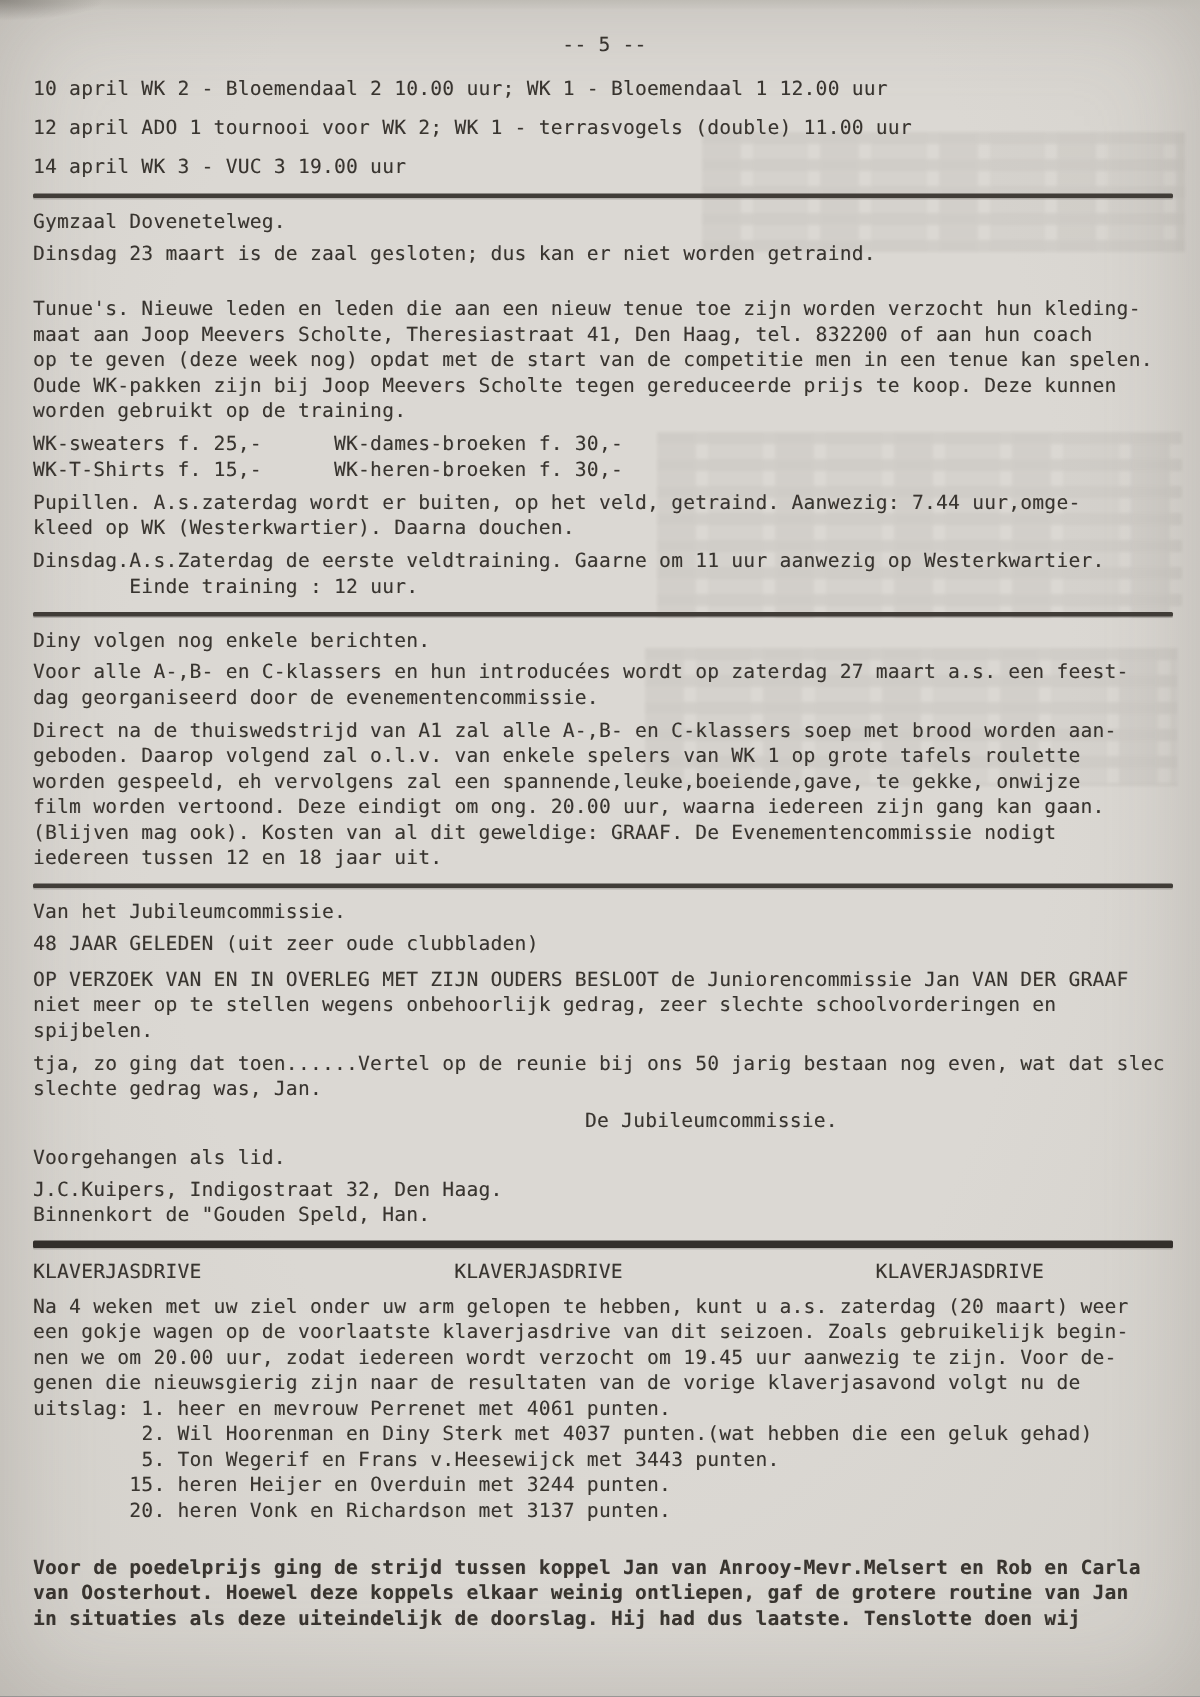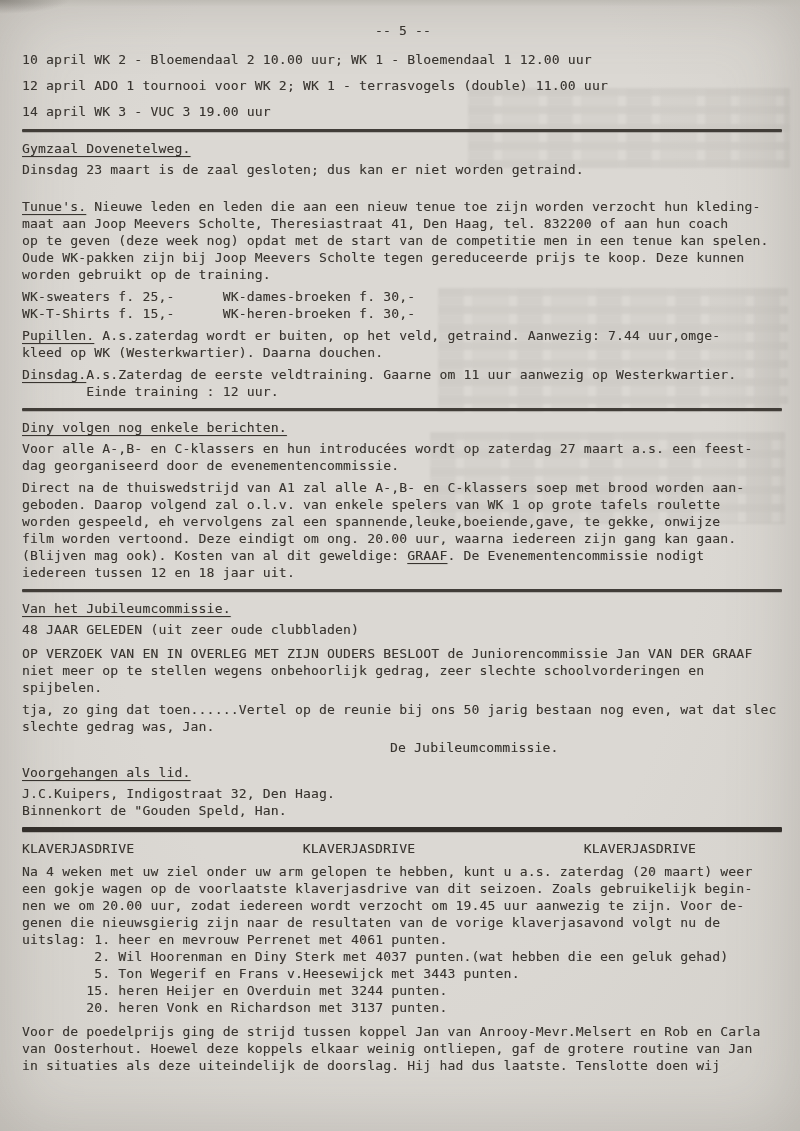--- a/index.html
+++ b/index.html
@@ -37,29 +37,29 @@
     font-size:13px; line-height:17px;
     letter-spacing:.2px;
     text-shadow:.3px .3px 0 rgba(56,52,47,.30);
   }
   .pagenum { text-align:center; margin:0 0 12px; }
   .fixtures p { margin:0 0 9px; white-space:pre-wrap; }
   .rule { height:3px; background:#413d38; margin:8px 2px 8px 0; border-radius:1px;
           box-shadow:0 1px 0 rgba(65,61,56,.25); }
   .rule.thick { height:5px; background:#332f2b; }
   h2 { font-size:13px; font-weight:normal; margin:2px 0 4px; }
-  .u { text-decoration:underline; text-underline-offset:3px; text-decoration-thickness:1px;margin-top:11px; }
+  .u { text-underline-offset:3px; text-decoration-thickness:1px;margin-top:11px; }
   .para { white-space:pre-wrap; margin:0 0 5px; }
   .para.closed { margin-bottom:20px; }
   .para.last { margin-bottom:0; }
   .prices p { margin:0; white-space:pre-wrap; }
   .prices { margin:0 0 5px; }
   .sig { margin:0 0 8px 368px; white-space:pre-wrap; }
   .kj-titles { display:flex; justify-content:space-between; padding-right:88px; margin:0 0 6px; }
-  .kp2 { margin-bottom:0; }
+  .kp2 { margin-bottom:0;font-weight:bold; }
 </style>
 </head>
 <body>
 
 <div class="page">
   <div class="ghost g1"></div>
   <div class="ghost g2"></div>
   <div class="ghost g3"></div>
 
   <div class="doc">
@@ -121,21 +121,21 @@
     <p class="para" style="margin-bottom:8px">J.C.Kuipers, Indigostraat 32, Den Haag.
 Binnenkort de "Gouden Speld, Han.</p>
 
     <div class="rule thick"></div>
 
     <div class="kj-titles">
       <span>KLAVERJASDRIVE</span>
       <span>KLAVERJASDRIVE</span>
       <span>KLAVERJASDRIVE</span>
     </div>
-    <p class="para" style="margin-bottom:7px">Na 4 weken met uw ziel onder uw arm gelopen te hebben, kunt u a.s. zaterdag (20 maart) weer
+    <p class="para" style="margin-bottom:21px">Na 4 weken met uw ziel onder uw arm gelopen te hebben, kunt u a.s. zaterdag (20 maart) weer
 een gokje wagen op de voorlaatste klaverjasdrive van dit seizoen. Zoals gebruikelijk begin-
 nen we om 20.00 uur, zodat iedereen wordt verzocht om 19.45 uur aanwezig te zijn. Voor de-
 genen die nieuwsgierig zijn naar de resultaten van de vorige klaverjasavond volgt nu de
 uitslag: 1. heer en mevrouw Perrenet met 4061 punten.
          2. Wil Hoorenman en Diny Sterk met 4037 punten.(wat hebben die een geluk gehad)
          5. Ton Wegerif en Frans v.Heesewijck met 3443 punten.
         15. heren Heijer en Overduin met 3244 punten.
         20. heren Vonk en Richardson met 3137 punten.</p>
     <p class="para kp2">Voor de poedelprijs ging de strijd tussen koppel Jan van Anrooy-Mevr.Melsert en Rob en Carla
 van Oosterhout. Hoewel deze koppels elkaar weinig ontliepen, gaf de grotere routine van Jan

